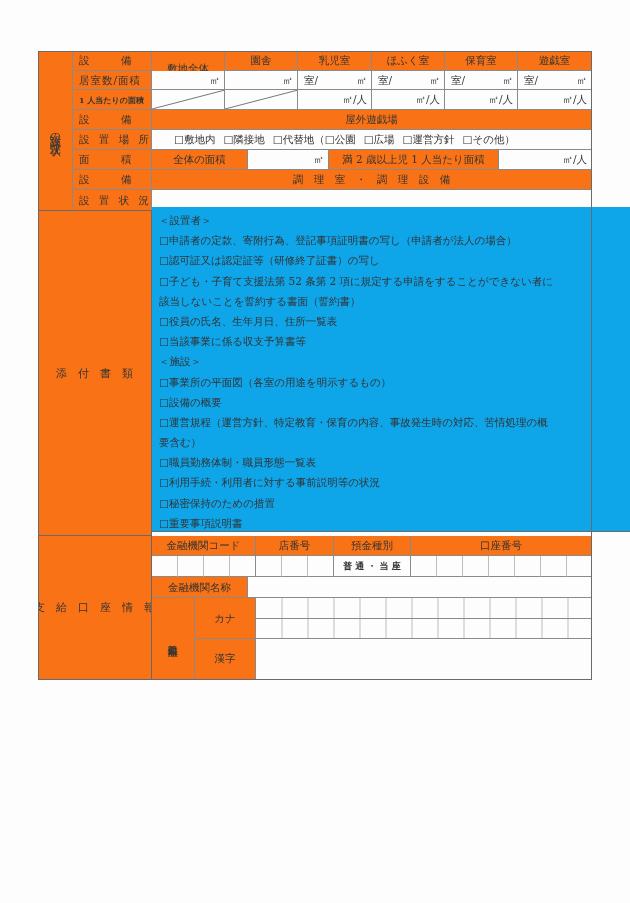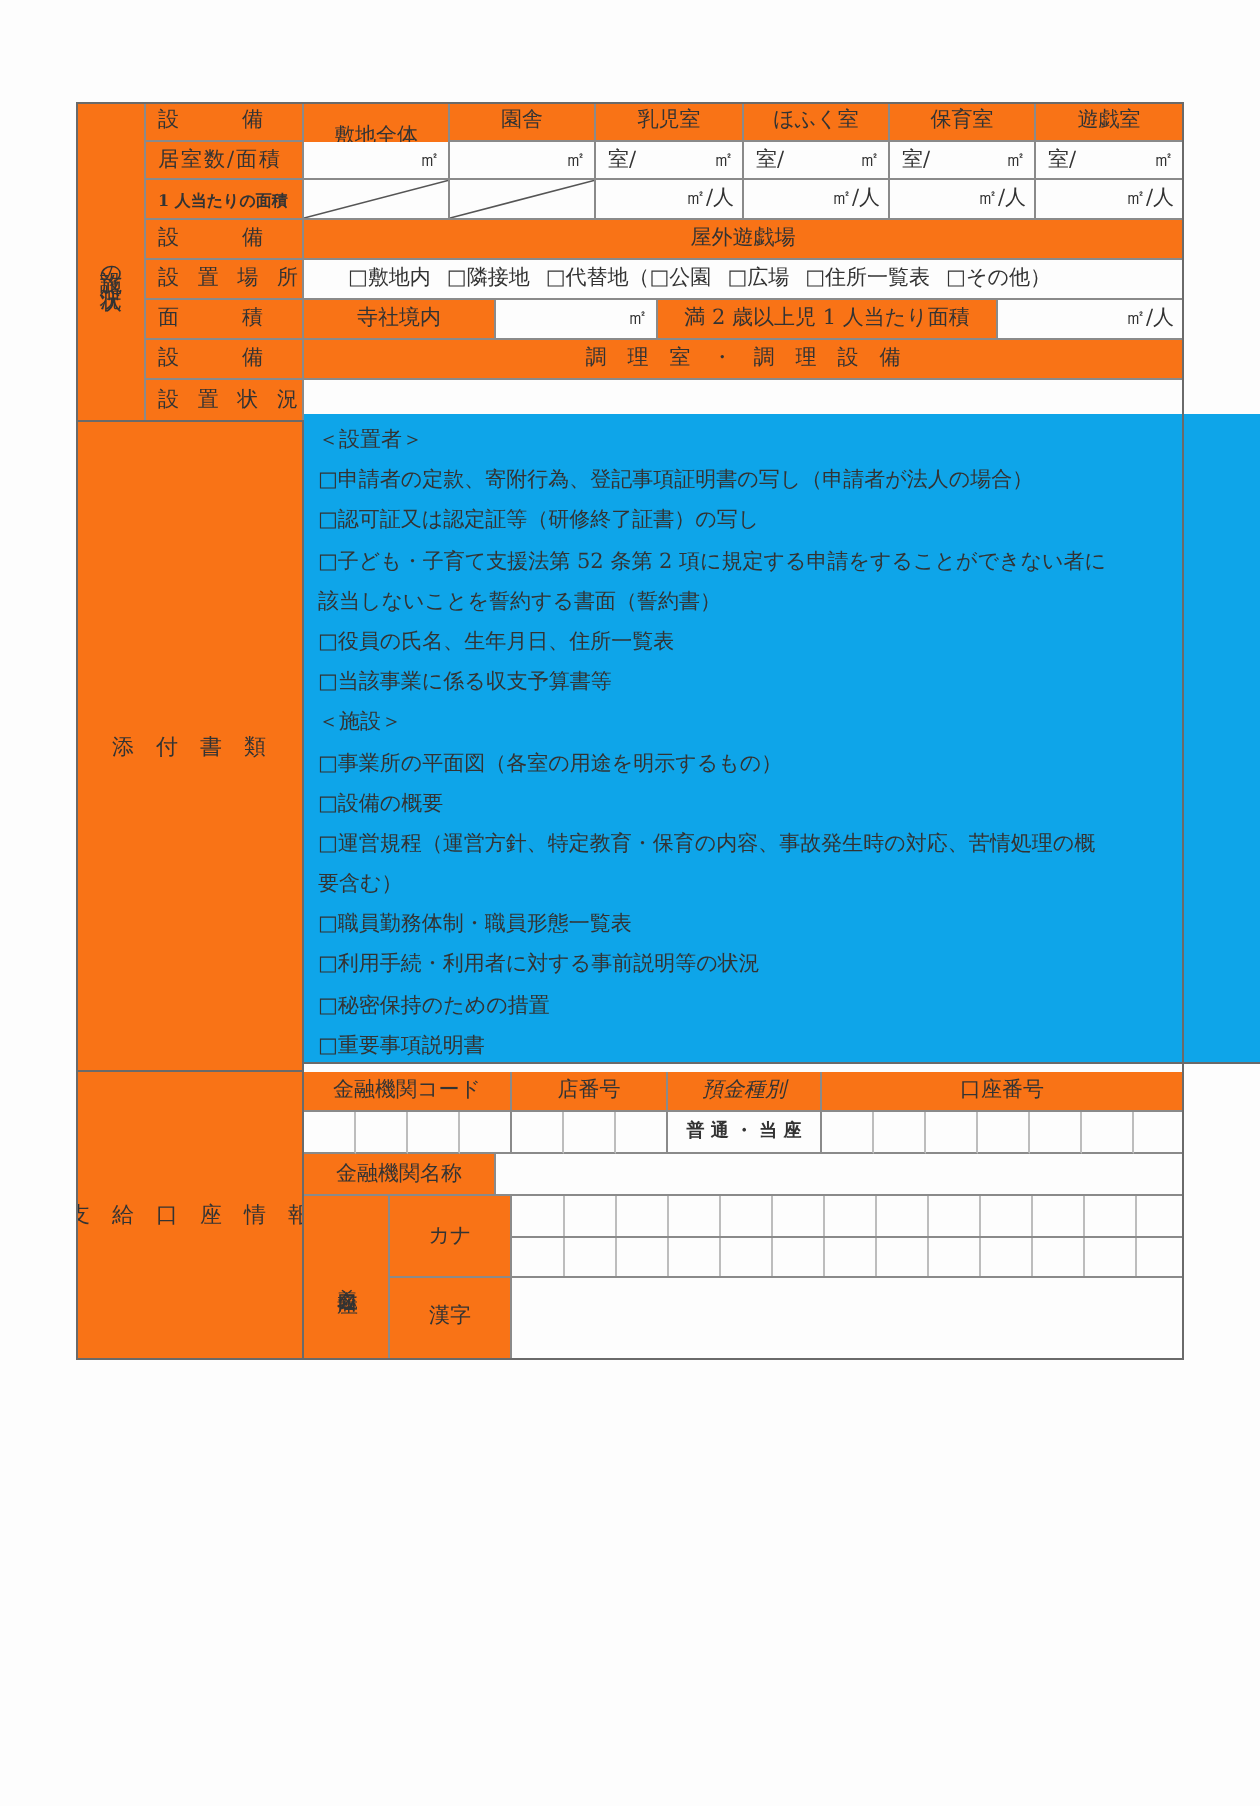--- a/index.html
+++ b/index.html
@@ -122,26 +122,26 @@
 
   <div class="cell g c" style="left:114px;top:59px;width:440px;height:20px;">
       <span>屋外遊戯場</span>
     </div>
 
   <div class="cell w" style="left:114px;top:79px;width:440px;height:20px;padding-left:22px;gap:8px;">
     <span>□敷地内</span>
     <span>□隣接地</span>
     <span>□代替地（□公園</span>
     <span>□広場</span>
-    <span>□住所一覧表</span>
+    <span>□運営方針</span>
     <span>□その他）</span>
   </div>
 
   <div class="cell g c" style="left:114px;top:99px;width:96px;height:20px;">
-      <span>寺社境内</span>
+      <span>全体の面積</span>
     </div>
   <div class="cell w r" style="left:210px;top:99px;width:81px;height:20px;">
       <span>㎡</span>
     </div>
   <div class="cell g c" style="left:291px;top:99px;width:170px;height:20px;">
       <span>満 2 歳以上児 1 人当たり面積</span>
     </div>
   <div class="cell w r" style="left:461px;top:99px;width:93px;height:20px;">
       <span>㎡/人</span>
     </div>
@@ -182,21 +182,21 @@
   <div class="cell g c" style="left:0;top:485px;width:114px;height:144px;border-right:1.5px solid #6a6a6a;">
     <span style="white-space:pre;font-size:11px;">支　給　口　座　情　報</span>
   </div>
 
   <div class="cell g c" style="left:114px;top:485px;width:104px;height:20px;">
       <span>金融機関コード</span>
     </div>
   <div class="cell g c" style="left:218px;top:485px;width:78px;height:20px;">
       <span>店番号</span>
     </div>
-  <div class="cell g c" style="left:296px;top:485px;width:77px;height:20px;font-style:italic;">
+  <div class="cell g c" style="left:296px;top:485px;width:77px;height:20px;">
       <span>預金種別</span>
     </div>
   <div class="cell g c" style="left:373px;top:485px;width:181px;height:20px;">
       <span>口座番号</span>
     </div>
 
   <div class="cell w lightv" style="left:114px;top:505px;width:26px;height:21px;"></div>
   <div class="cell w lightv" style="left:140px;top:505px;width:26px;height:21px;"></div>
   <div class="cell w lightv" style="left:166px;top:505px;width:26px;height:21px;"></div>
   <div class="cell w" style="left:192px;top:505px;width:26px;height:21px;"></div>

